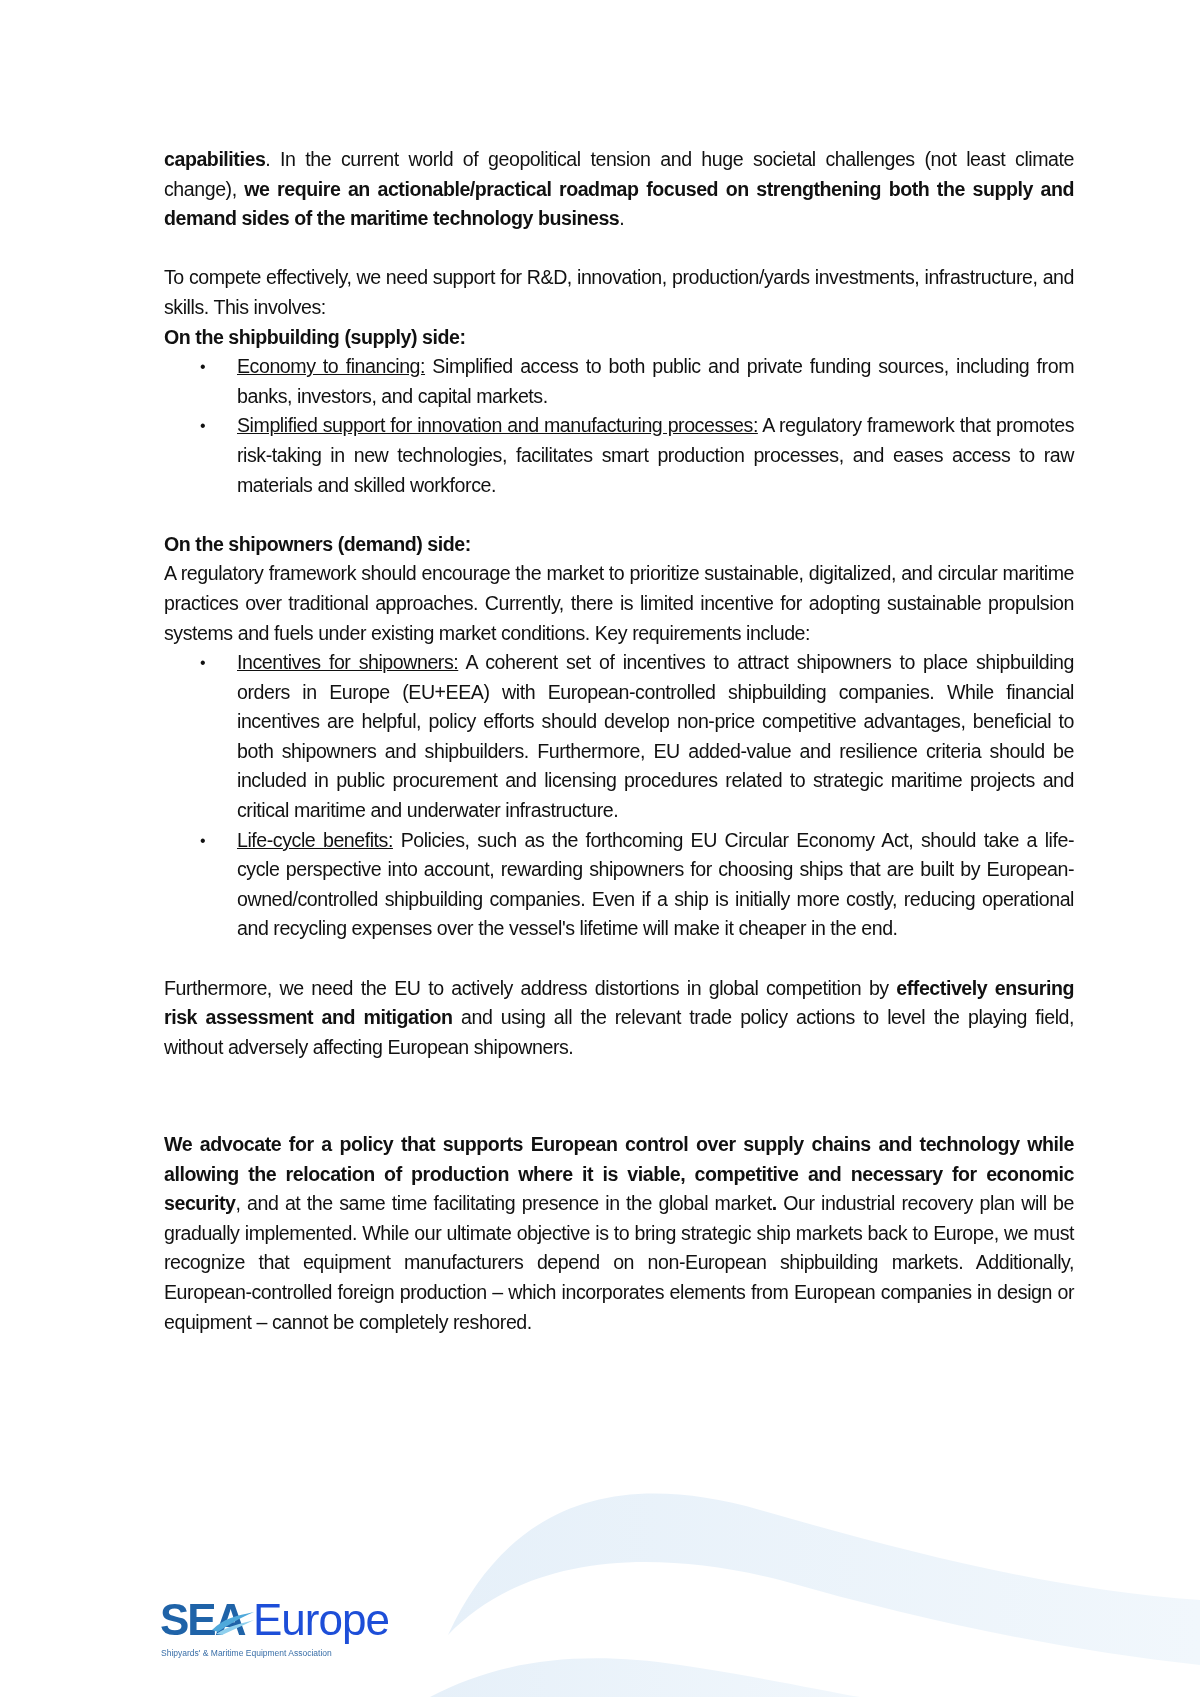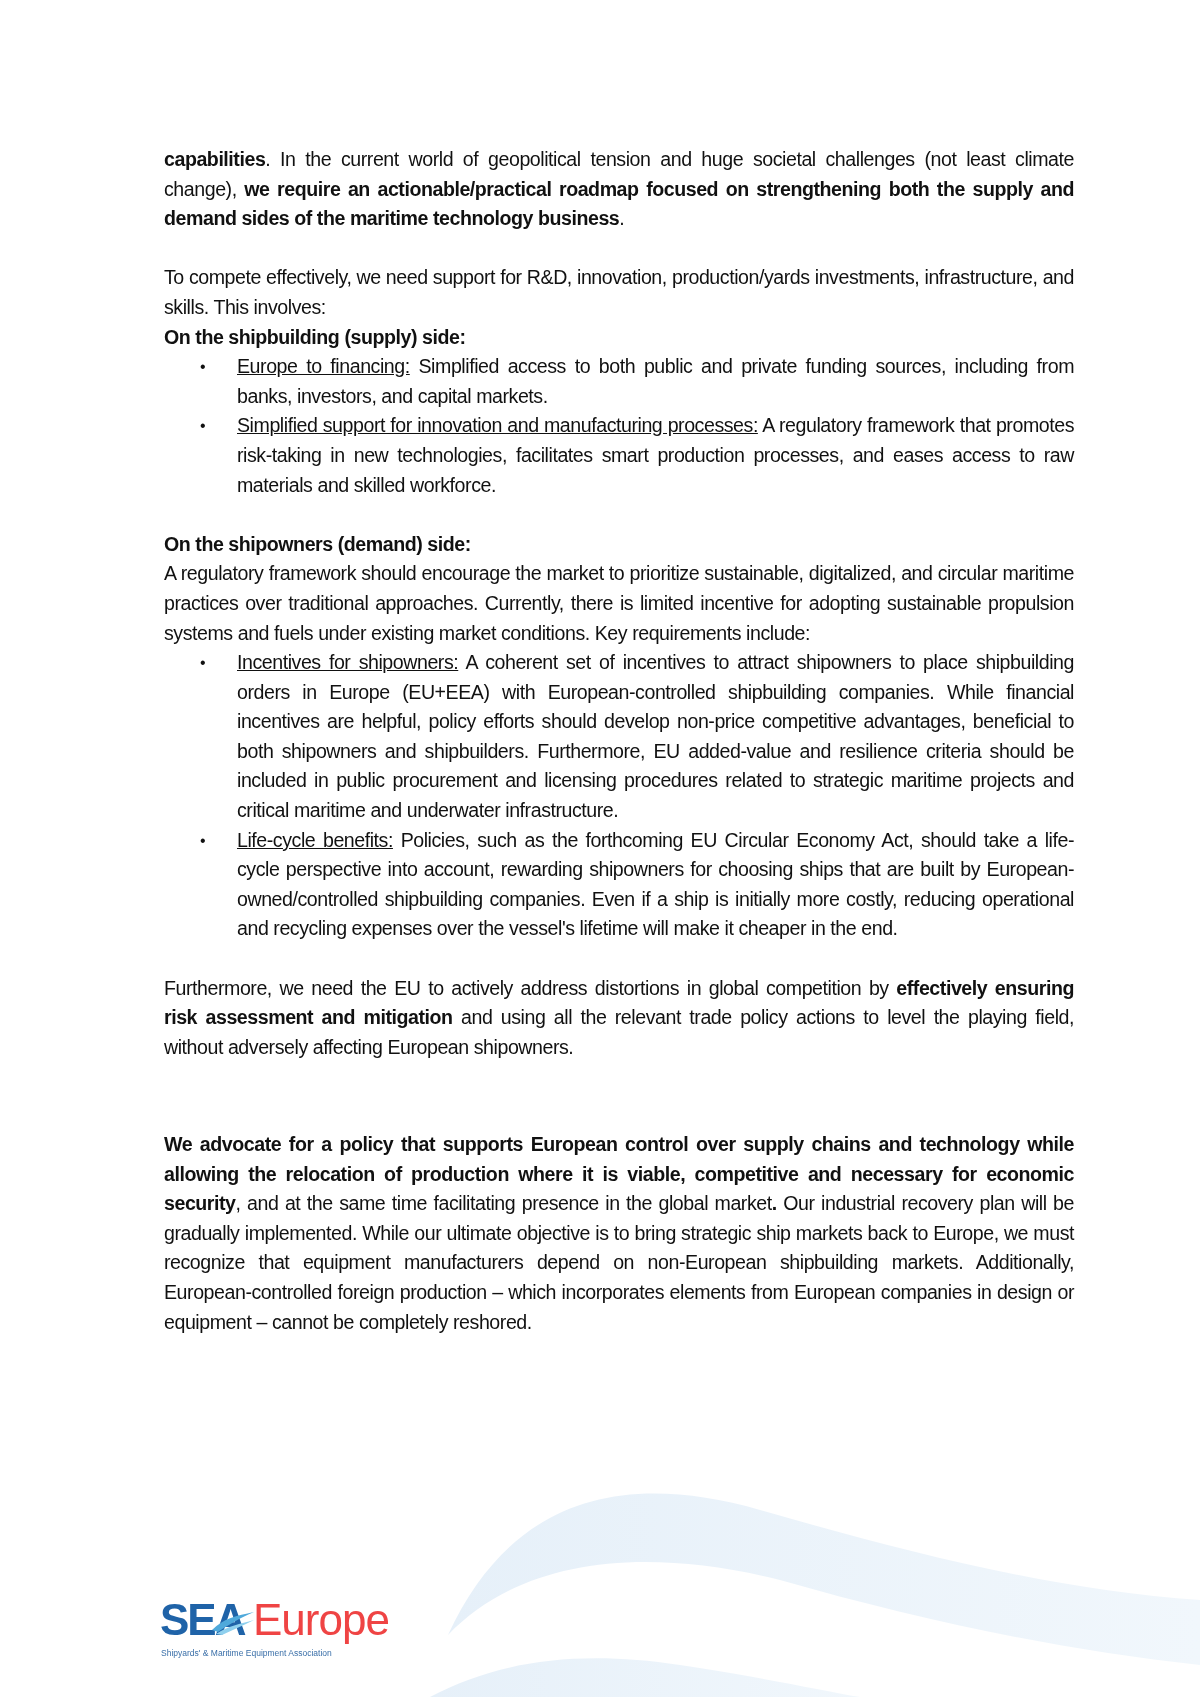--- a/index.html
+++ b/index.html
@@ -34,21 +34,21 @@
       position: absolute; left: 160px; top: 1598px; z-index: 2;
       width: 240px; height: 60px;
     }
     .logo .sea {
       position: absolute; left: 0; top: 0; font-size: 44px; font-weight: bold;
       color: #1f63a8; letter-spacing: -2px; line-height: 44px;
       font-family: "Liberation Sans", sans-serif;
     }
     .logo .europe {
       position: absolute; left: 93px; top: 0; font-size: 44px;
-      color: #ef4444; letter-spacing: -1px; line-height: 44px;
+      color: #1d4ed8; letter-spacing: -1px; line-height: 44px;
       font-family: "Liberation Sans", sans-serif;
     }
     .logo .tagline {
       position: absolute; left: 1px; top: 44px; font-size: 8.5px; color: #3a6fa8;
       white-space: nowrap; letter-spacing: 0; margin-top: 6px;
     }
     .logo svg.swoosh { position: absolute; left: 50px; top: 10px; }
   </style>
 </head>
 <body>
@@ -66,21 +66,21 @@
 
 <div class="page">
 
   <p><b>capabilities</b><span>. In the current world of geopolitical tension and huge societal challenges (not least climate change), </span><b>we require an actionable/practical roadmap focused on strengthening both the supply and demand sides of the maritime technology business</b><span>.</span></p>
 
   <div class="gap"></div>
 
   <p>To compete effectively, we need support for R&amp;D, innovation, production/yards investments, infrastructure, and skills. This involves:</p>
   <p><b>On the shipbuilding (supply) side:</b></p>
   <ul>
-    <li><span class="bullet">•</span><span class="u">Europe to financing:</span><span> Simplified access to both public and private funding sources, including from banks, investors, and capital markets.</span></li>
+    <li><span class="bullet">•</span><span class="u">Economy to financing:</span><span> Simplified access to both public and private funding sources, including from banks, investors, and capital markets.</span></li>
     <li><span class="bullet">•</span><span class="u">Simplified support for innovation and manufacturing processes:</span><span> A regulatory framework that promotes risk-taking in new technologies, facilitates smart production processes, and eases access to raw materials and skilled workforce.</span></li>
   </ul>
 
   <div class="gap"></div>
 
   <p><b>On the shipowners (demand) side:</b></p>
   <p>A regulatory framework should encourage the market to prioritize sustainable, digitalized, and circular maritime practices over traditional approaches. Currently, there is limited incentive for adopting sustainable propulsion systems and fuels under existing market conditions. Key requirements include:</p>
   <ul>
     <li><span class="bullet">•</span><span class="u">Incentives for shipowners:</span><span> A coherent set of incentives to attract shipowners to place shipbuilding orders in Europe (EU+EEA) with European-controlled shipbuilding companies. While financial incentives are helpful, policy efforts should develop non-price competitive advantages, beneficial to both shipowners and shipbuilders. Furthermore, EU added-value and resilience criteria should be included in public procurement and licensing procedures related to strategic maritime projects and critical maritime and underwater infrastructure.</span></li>
     <li><span class="bullet">•</span><span class="u">Life-cycle benefits:</span><span> Policies, such as the forthcoming EU Circular Economy Act, should take a life-cycle perspective into account, rewarding shipowners for choosing ships that are built by European-owned/controlled shipbuilding companies. Even if a ship is initially more costly, reducing operational and recycling expenses over the vessel's lifetime will make it cheaper in the end.</span></li>

